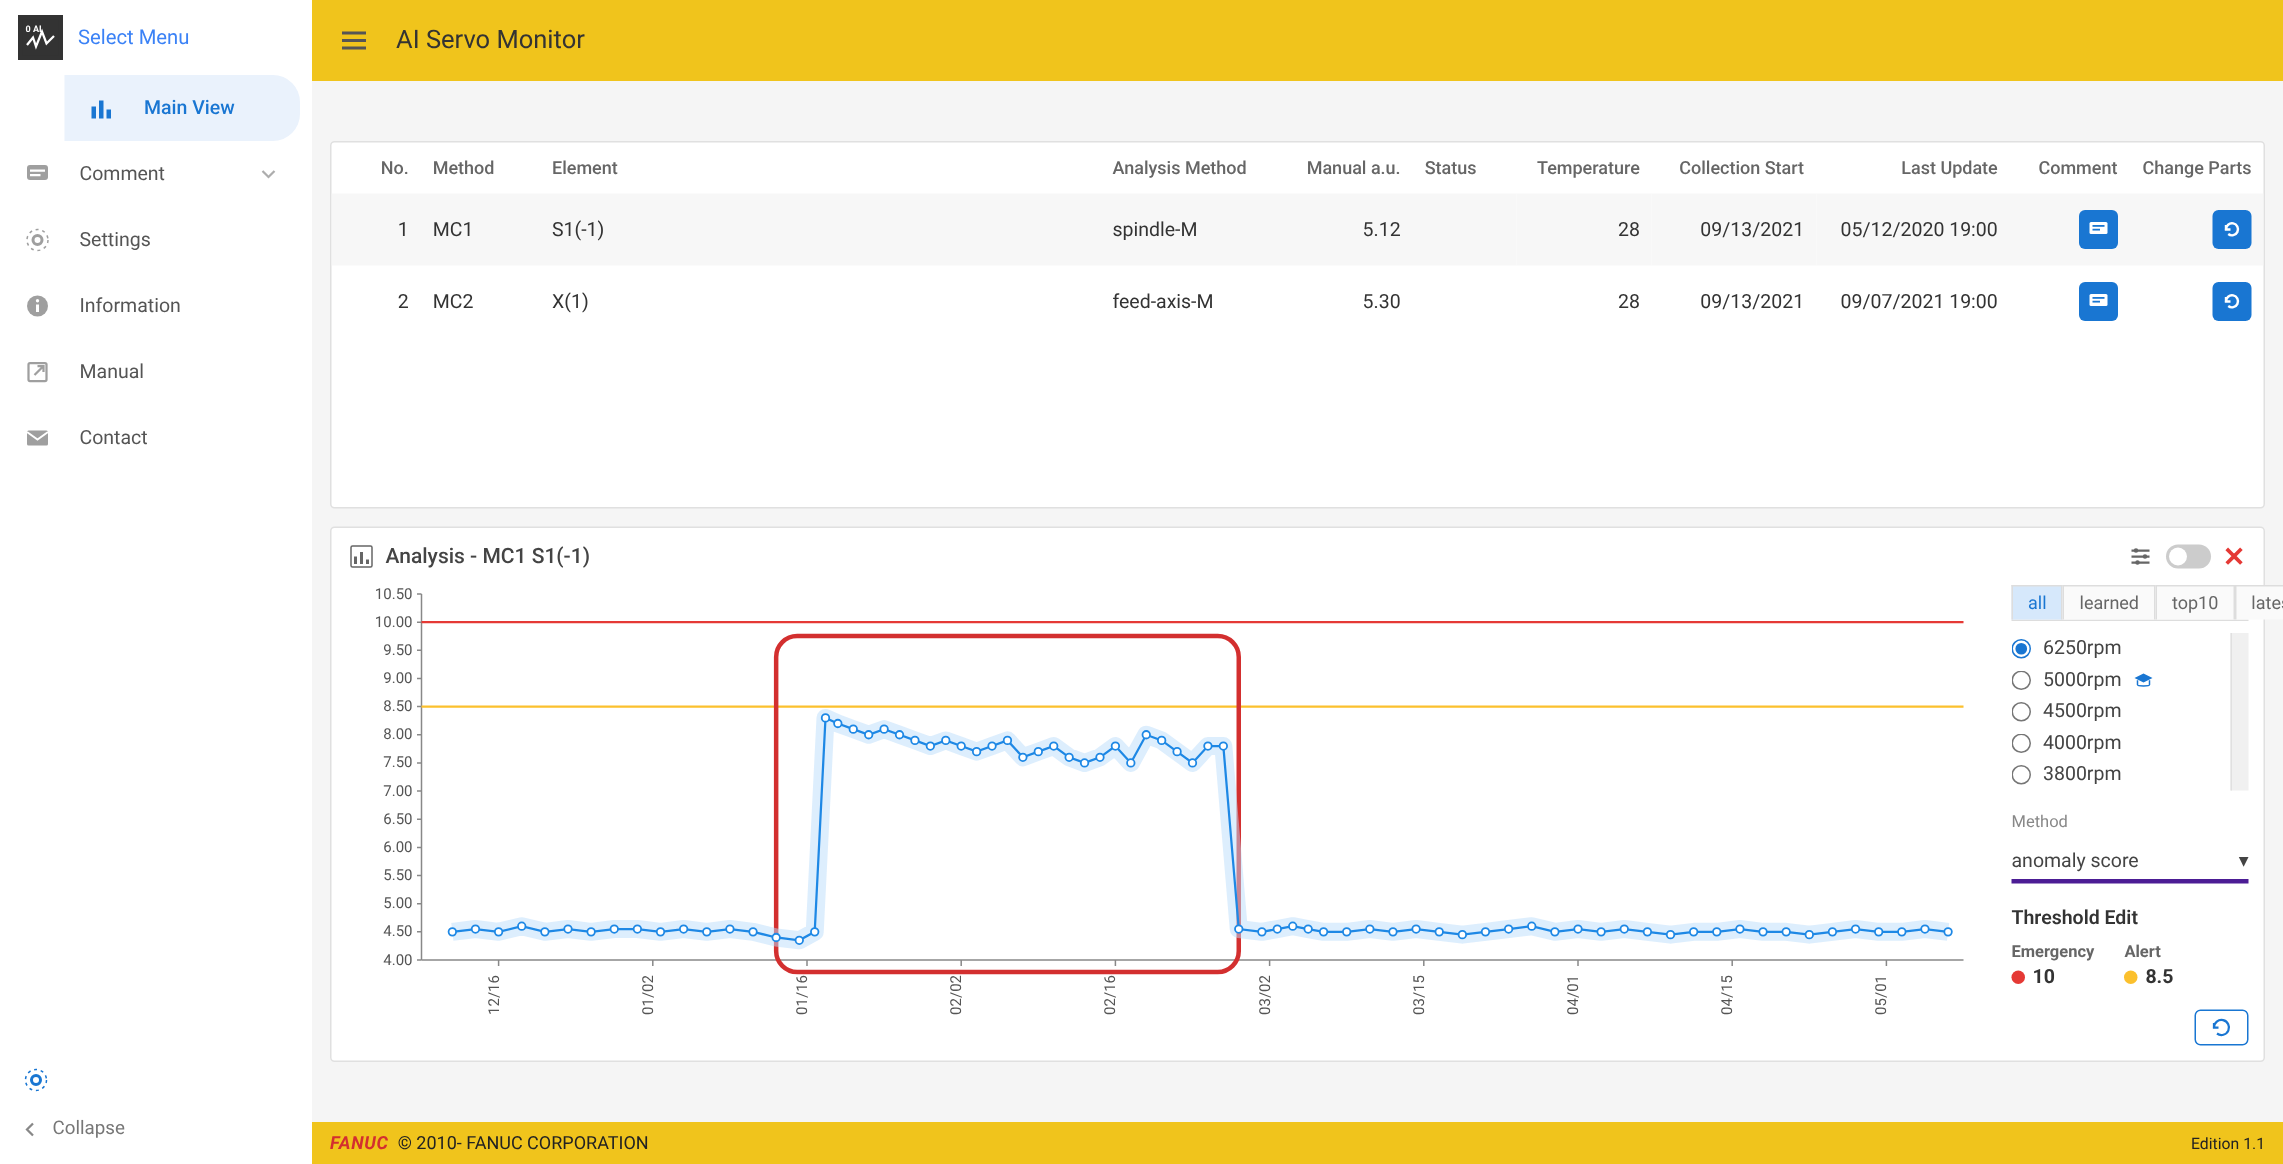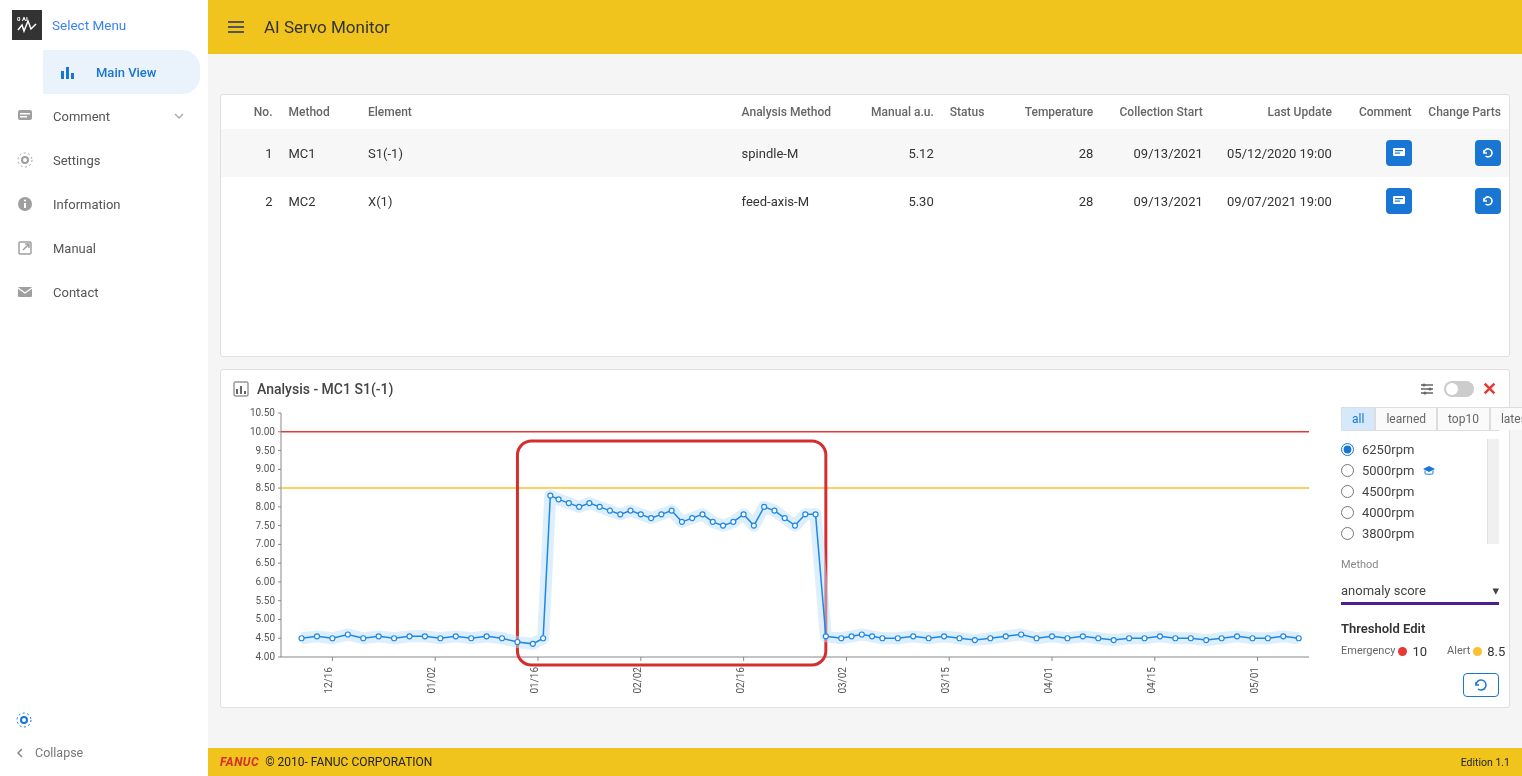--- a/index.html
+++ b/index.html
@@ -40,21 +40,21 @@
 .side-panel { width: 168px; padding-left: 10px; display: flex; flex-direction: column; gap: 8px; font-size: 13px; }
 .tabs { display: flex; border-bottom: 1px solid #ddd; }
 .tab { padding: 4px 10px; font-size: 12px; color: #666; border: 1px solid #ddd; border-bottom: none; background: #fafafa; cursor: pointer; }
 .tab.active { background: #d6e8fb; color: #1976d2; }
 .radio-row { display: flex; align-items: center; gap: 8px; font-size: 13px; color: #444; padding: 3px 0; cursor: pointer; }
 .radio-row input { accent-color: #1976d2; }
 .method-label { font-size: 11px; color: #888; margin-top: 6px; }
 .method-select { border: none; border-bottom: 3px solid #4c1d95; padding: 4px 0; font-size: 13px; color: #444; display: flex; justify-content: space-between; align-items: center; cursor: pointer; }
 .threshold-title { font-weight: 600; font-size: 13px; margin-top: 8px; }
 .threshold-row { display: flex; gap: 20px; }
-.th-col { display: flex; flex-direction: row; gap: 3px; }
+.th-col { display: flex; flex-direction: column; gap: 3px; font-weight: bold; }
 .th-col .lbl { font-size: 11px; color: #666; }
 .th-col .val { display: flex; align-items: center; gap: 5px; font-size: 13px; }
 .dot { width: 9px; height: 9px; border-radius: 50%; display: inline-block; }
 .reload-btn { border: 1px solid #1976d2; border-radius: 4px; width: 36px; height: 24px; display: flex; align-items: center; justify-content: center; align-self: flex-end; cursor: pointer; margin-top: 6px; }
 .bottombar { height: 28px; background: #f0c41c; display: flex; align-items: center; padding: 0 12px; font-size: 12px; color: #222; }
 .bottombar .brand { color: #d32f2f; font-weight: 700; font-style: italic; margin-right: 6px; letter-spacing: .5px; }
 .bottombar .edition { margin-left: auto; font-size: 10.5px; }
 svg { display: block; }
 .ytick-label { font-size: 10px; fill: #555; }
 .xtick-label { font-size: 10px; fill: #555; }

